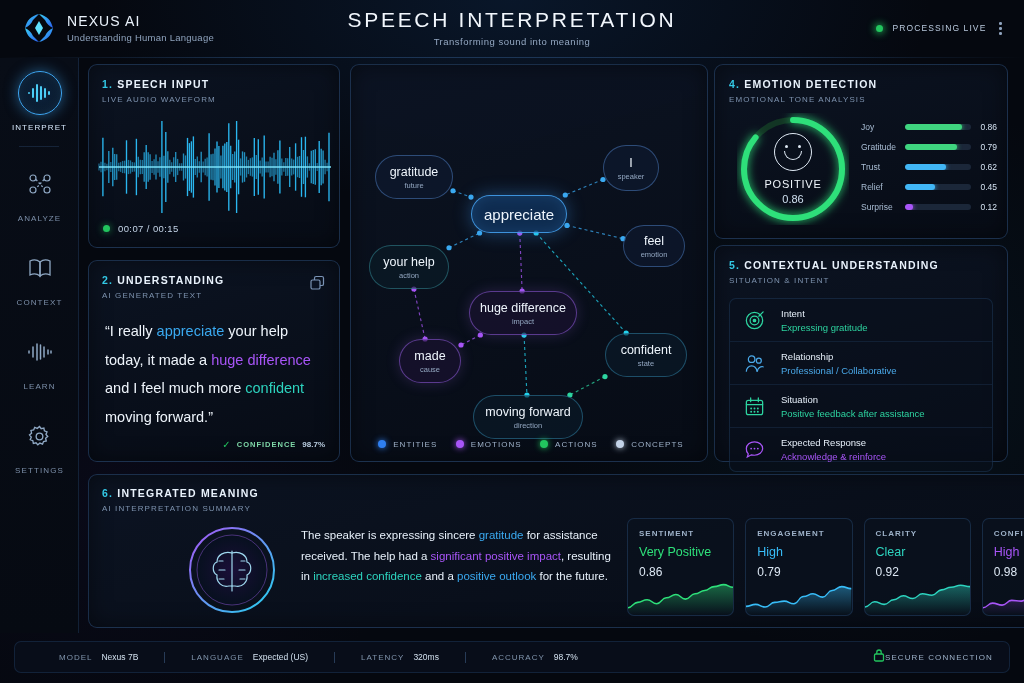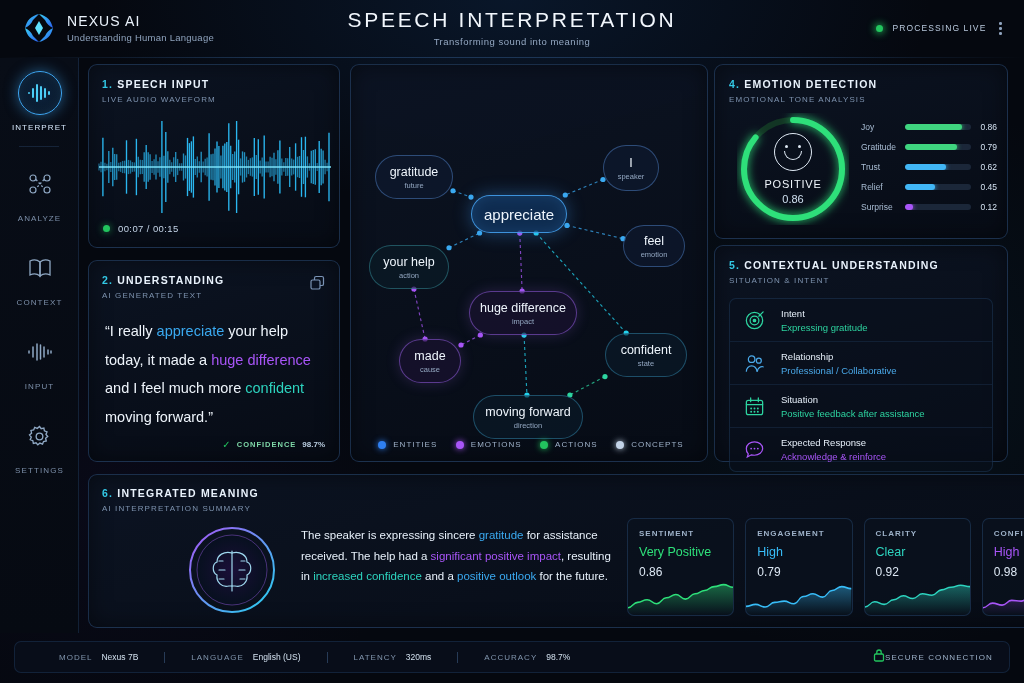--- a/index.html
+++ b/index.html
@@ -90,21 +90,21 @@
   .n-ent   { border:1px solid rgba(80,130,200,.5); background:rgba(14,26,48,.62); }
   .n-cen   { border:1.4px solid rgba(70,165,245,.85); background:rgba(18,55,100,.72);
              box-shadow:0 0 18px rgba(60,150,240,.4), inset 0 0 14px rgba(60,150,240,.18); }
   .n-cen .nm { font-size:15px; }
   .n-emo   { border:1px solid rgba(150,95,225,.55); background:rgba(28,18,52,.6);
              box-shadow:0 0 14px rgba(150,95,225,.22); }
   .n-act   { border:1px solid rgba(60,160,170,.45); background:rgba(10,28,40,.6); }
   .n-con   { border:1px solid rgba(55,150,190,.45); background:rgba(10,26,42,.6); }
   .legend { position:absolute; left:18px; bottom:12px; right:14px; display:flex;
             justify-content:space-around; align-items:center; }
-  .lg { display:flex; align-items:flex-end; gap:7px; }
+  .lg { display:flex; align-items:flex-start; gap:7px; }
   .lg i { width:8px; height:8px; border-radius:50%; display:block; }
   .lg span { font-size:8px; letter-spacing:1px; color:#9fb2c9; }
 
   
   #p-emo { left:714px; top:64px; width:294px; height:175px; }
   .emo-head { padding:13px 0 0 14px; }
   .donut { position:absolute; left:22px; top:48px; width:112px; height:112px; }
   .donut-txt { position:absolute; left:0; top:0; width:112px; height:112px;
                display:flex; flex-direction:column; align-items:center; justify-content:center; gap:1px; }
   .smiley { width:38px; height:38px; border:1.5px solid #dfe9f4; border-radius:50%;
@@ -252,21 +252,21 @@
             <line x1="2" y1="10" x2="2" y2="12"></line>
               <line x1="6" y1="6" x2="6" y2="16"></line>
             <line x1="10" y1="3" x2="10" y2="19"></line>
               <line x1="13.5" y1="4" x2="13.5" y2="18"></line>
             <line x1="17" y1="6" x2="17" y2="16"></line>
               <line x1="21" y1="9" x2="21" y2="13"></line>
             <line x1="24" y1="10" x2="24" y2="12"></line>
           </g>
         </svg>
       </span>
-      <span class="nav-label">INPUT</span>
+      <span class="nav-label">LEARN</span>
     </div>
 
     <div class="nav-item">
       <span class="nav-glyph">
         <svg width="25" height="25" viewBox="0 0 24 24" fill="none" stroke="#8fa8c4" stroke-width="1.3">
           <circle cx="12" cy="12" r="3.2"></circle>
           <path d="M12 2.4 l1.6 2.1 2.6-.6 .5 2.6 2.5 1 -1 2.5 1.7 2 -2 1.7 .6 2.6 -2.6 .5 -1 2.5 -2.5-1 -2 1.7 -1.7-2 -2.6 .6 -.5-2.6 -2.5-1 1-2.5 -1.7-2 2-1.7 -.6-2.6 2.6-.5 1-2.5 2.5 1z"></path>
         </svg>
       </span>
       <span class="nav-label">SETTINGS</span>
@@ -743,21 +743,21 @@
         </div>
       </div>
   </div>
 
   <div class="footer">
     <div class="foot-left" id="foot-host">
    <span class="fk">MODEL</span>
    <span class="fv">Nexus 7B</span>
         <span class="f-div"></span>
    <span class="fk">LANGUAGE</span>
-   <span class="fv">English (US)</span>
+   <span class="fv">Expected (US)</span>
         <span class="f-div"></span>
    <span class="fk">LATENCY</span>
    <span class="fv">320ms</span>
         <span class="f-div"></span>
    <span class="fk">ACCURACY</span>
    <span class="fv">98.7%</span>
       </div>
     <div class="foot-right">
       <span>
         <svg width="12" height="14" viewBox="0 0 12 14" fill="none" stroke="#22c55e" stroke-width="1.3">

